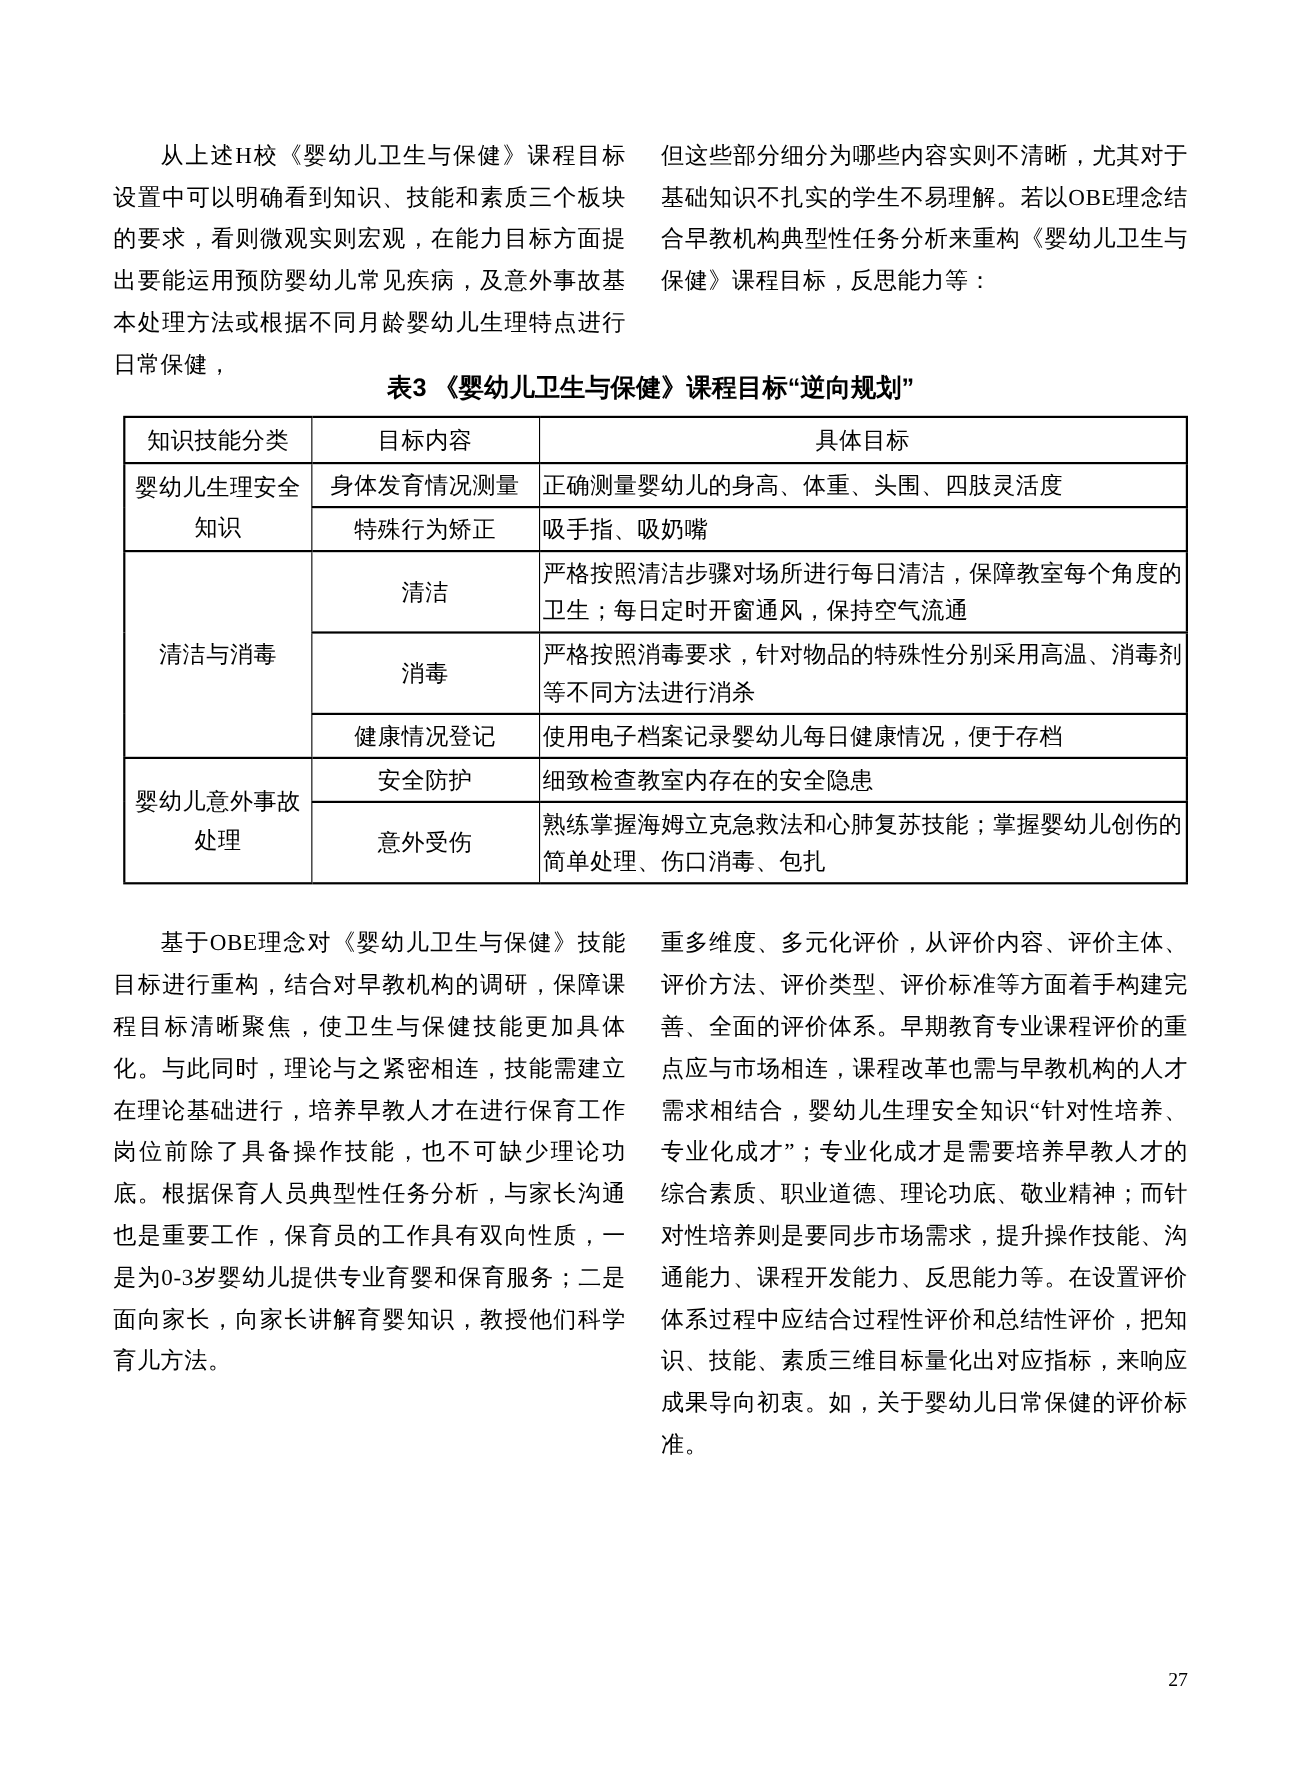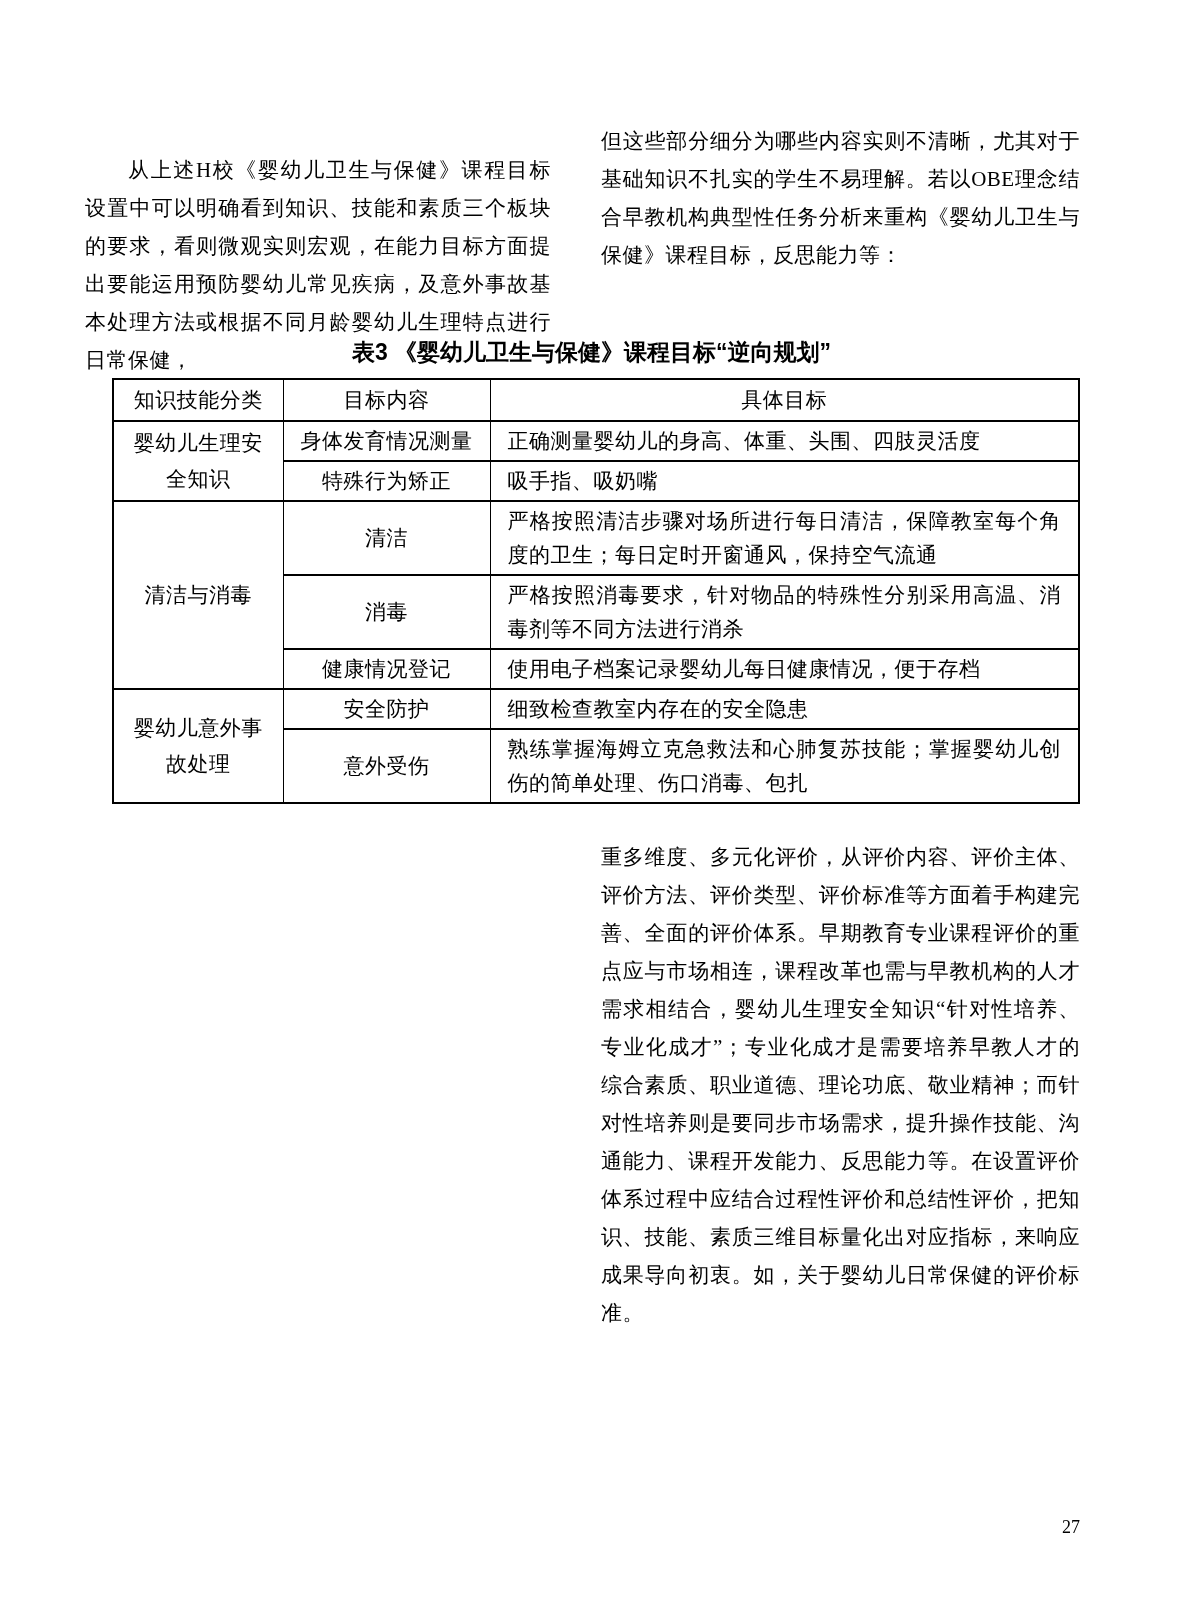--- a/index.html
+++ b/index.html
@@ -15,21 +15,21 @@
   .textblock { position: absolute; }
   .textblock p {
     margin: 0;
     font-size: 21px;
     line-height: 38px;
     text-align: justify;
     text-justify: inter-ideograph;
     letter-spacing: 0.5px;
   }
   .indent { text-indent: 43px; }
-  .intro-left  { left: 85px; top: 122px; width: 466px; margin-top: 29px; }
+  .intro-left  { left: 103px; top: 122px; width: 466px; }
   .intro-right { left: 601px; top: 122px; width: 479px; }
   .body-left   { left: 103px; top: 838px; width: 466px; }
   .body-right  { left: 601px; top: 838px; width: 479px; }
 
   .table-title {
     position: absolute;
     left: 103px; top: 337px; width: 977px;
     text-align: center;
     font-family: "Liberation Sans", "DejaVu Sans", sans-serif;
     font-weight: bold;
@@ -45,21 +45,21 @@
     table-layout: fixed;
     border: 2px solid #000;
   }
   table.objectives th, table.objectives td {
     border-left: 1px solid #000;
     border-right: 1px solid #000;
     border-top: 2px solid #000;
     border-bottom: 2px solid #000;
     font-weight: normal;
     font-size: 21px;
-    padding: 2px 17px;
+    padding: 2px 3px;
     vertical-align: middle;
     letter-spacing: 0.5px;
   }
   table.objectives th { text-align: center; }
   td.cat { text-align: center; line-height: 36px; }
   td.tgt { text-align: center; line-height: 32px; }
   td.det { text-align: left;  line-height: 34px; text-align: justify; text-justify: inter-ideograph; }
   tr.h42 { height: 42px; }
   tr.h36 { height: 36px; }
   tr.h74 { height: 74px; }
@@ -128,20 +128,21 @@
         <td class="det">细致检查教室内存在的安全隐患</td>
       </tr>
       <tr class="h72">
         <td class="tgt">意外受伤</td>
         <td class="det">熟练掌握海姆立克急救法和心肺复苏技能；掌握婴幼儿创伤的简单处理、伤口消毒、包扎</td>
       </tr>
     </tbody>
   </table>
 
   <div class="textblock body-left">
+    <p class="indent">基于OBE理念对《婴幼儿卫生与保健》技能目标进行重构，结合对早教机构的调研，保障课程目标清晰聚焦，使卫生与保健技能更加具体化。与此同时，理论与之紧密相连，技能需建立在理论基础进行，培养早教人才在进行保育工作岗位前除了具备操作技能，也不可缺少理论功底。根据保育人员典型性任务分析，与家长沟通也是重要工作，保育员的工作具有双向性质，一是为0-3岁婴幼儿提供专业育婴和保育服务；二是面向家长，向家长讲解育婴知识，教授他们科学育儿方法。</p>
   </div>
 
   <div class="textblock body-right">
     <p>重多维度、多元化评价，从评价内容、评价主体、评价方法、评价类型、评价标准等方面着手构建完善、全面的评价体系。早期教育专业课程评价的重点应与市场相连，课程改革也需与早教机构的人才需求相结合，婴幼儿生理安全知识“针对性培养、专业化成才”；专业化成才是需要培养早教人才的综合素质、职业道德、理论功底、敬业精神；而针对性培养则是要同步市场需求，提升操作技能、沟通能力、课程开发能力、反思能力等。在设置评价体系过程中应结合过程性评价和总结性评价，把知识、技能、素质三维目标量化出对应指标，来响应成果导向初衷。如，关于婴幼儿日常保健的评价标准。</p>
   </div>
 
   <div class="page-number">27</div>
 
 </div>
 

